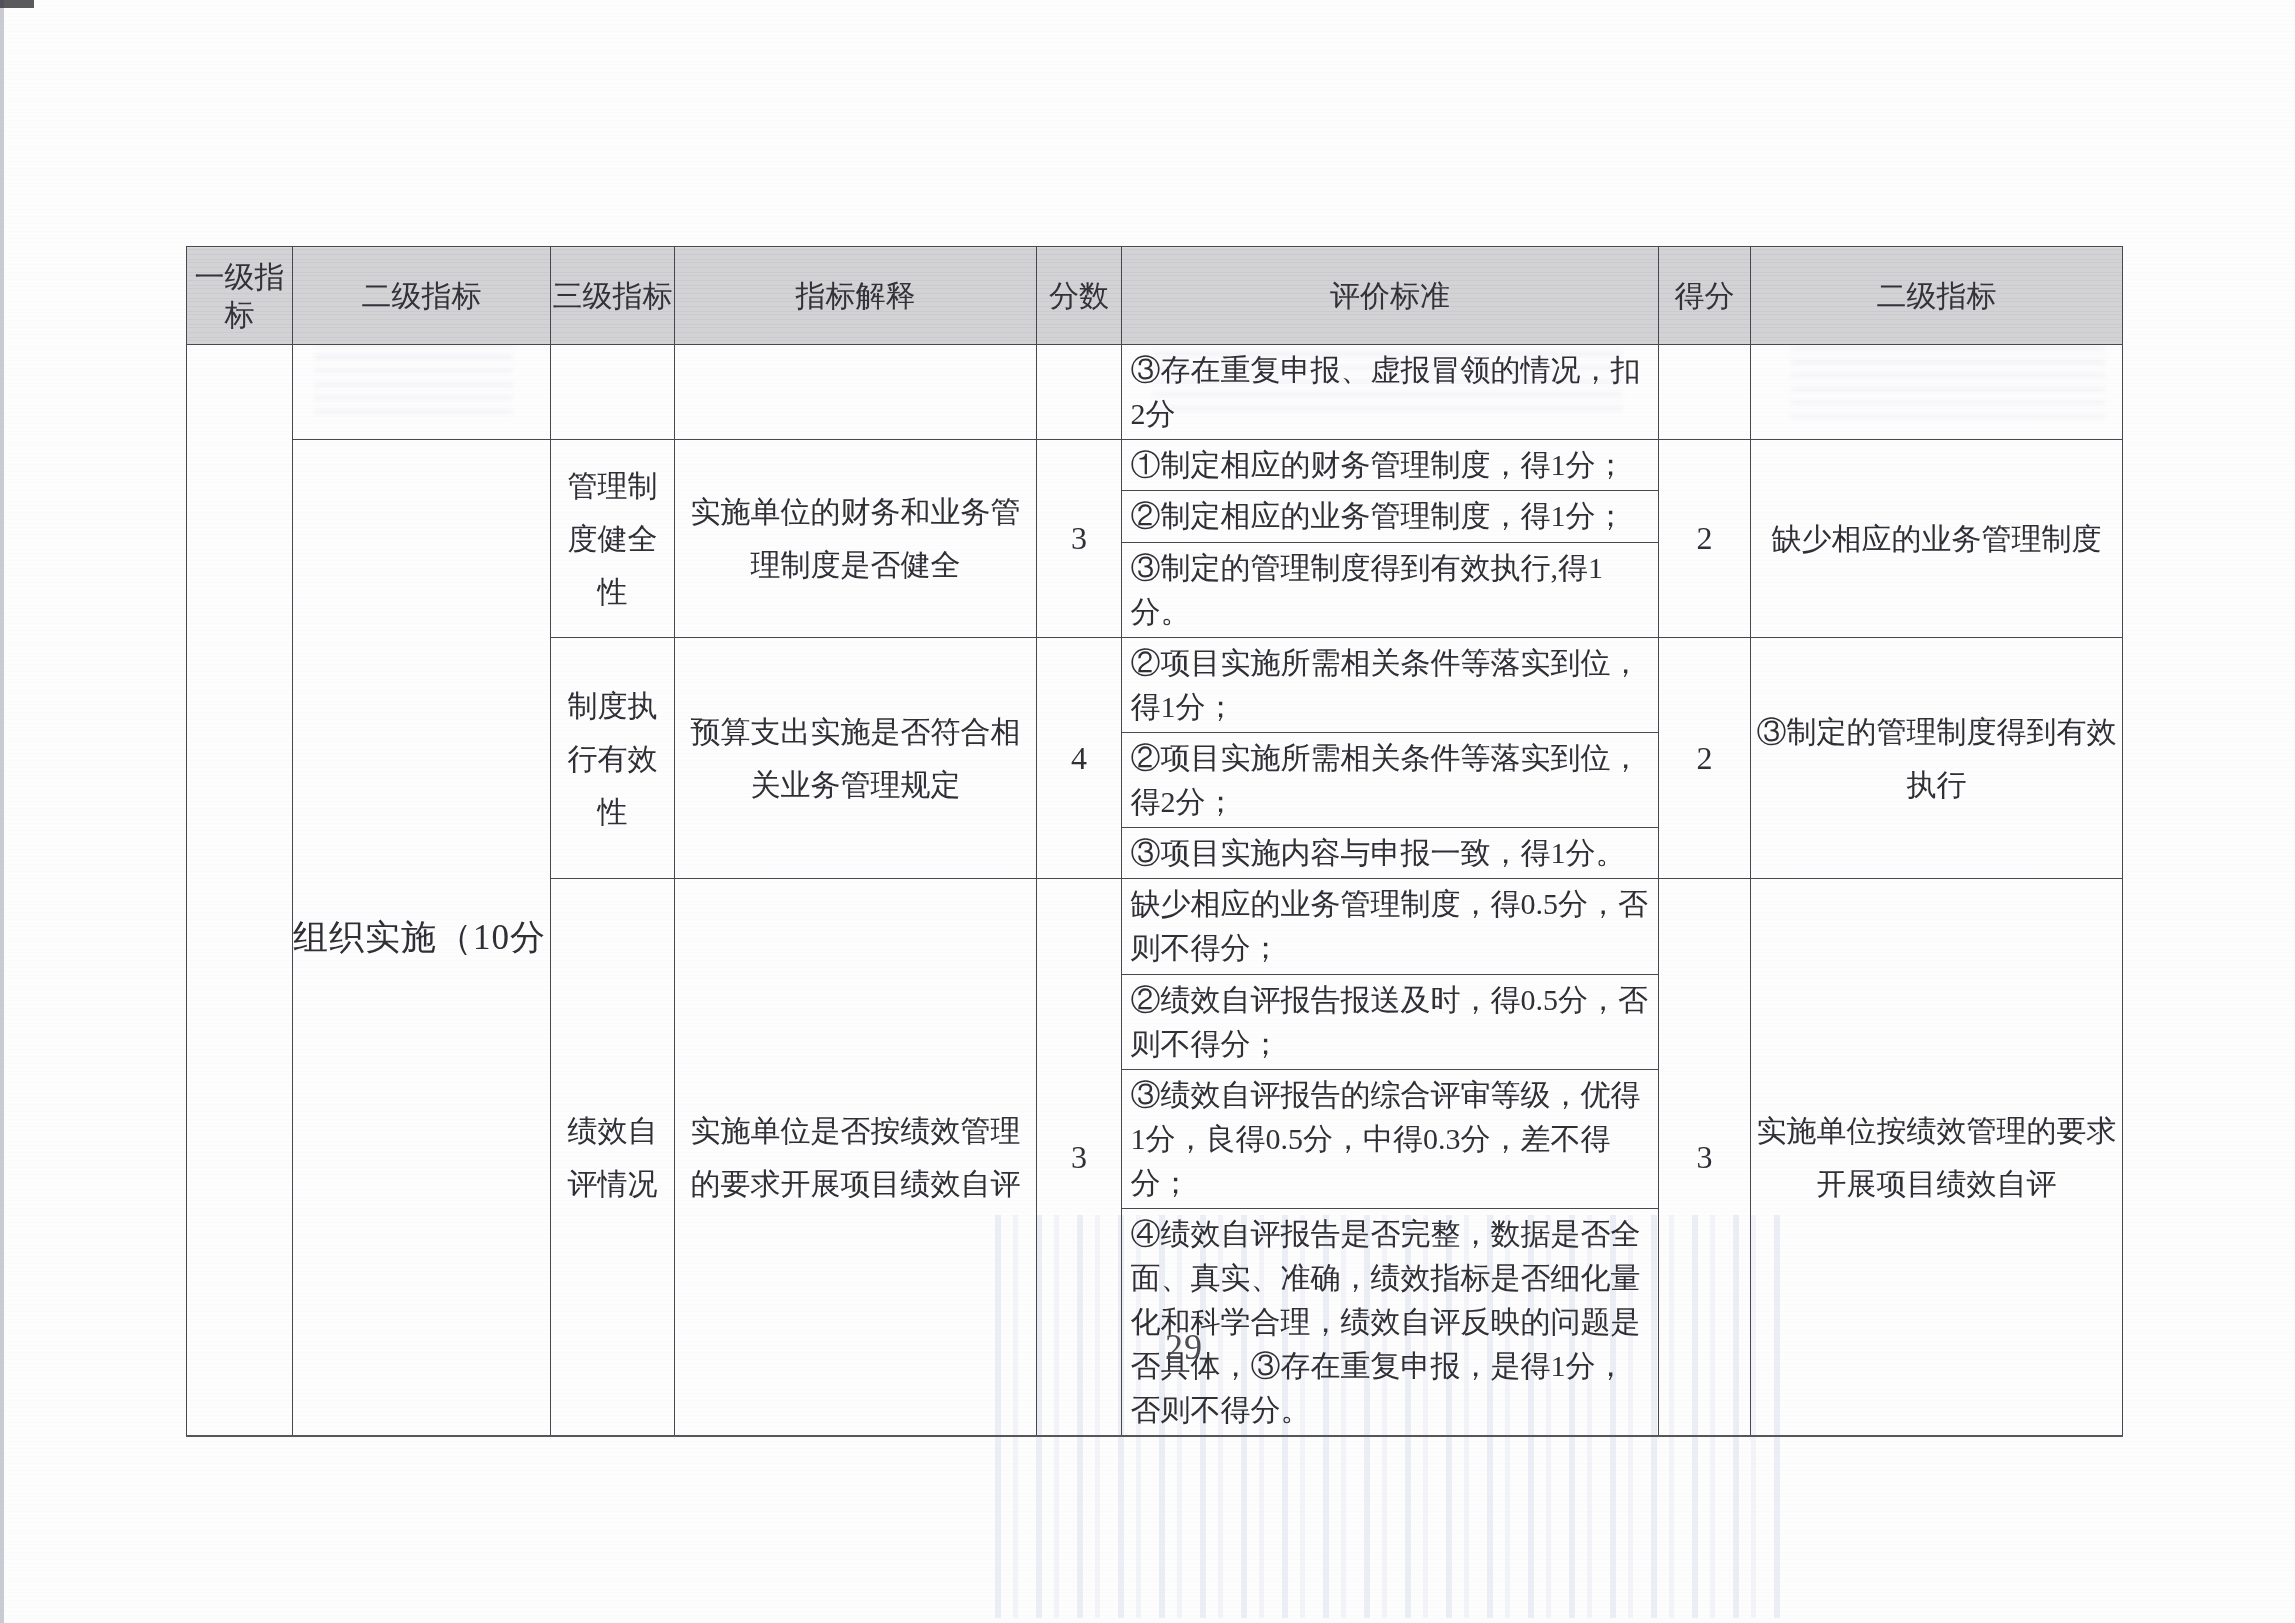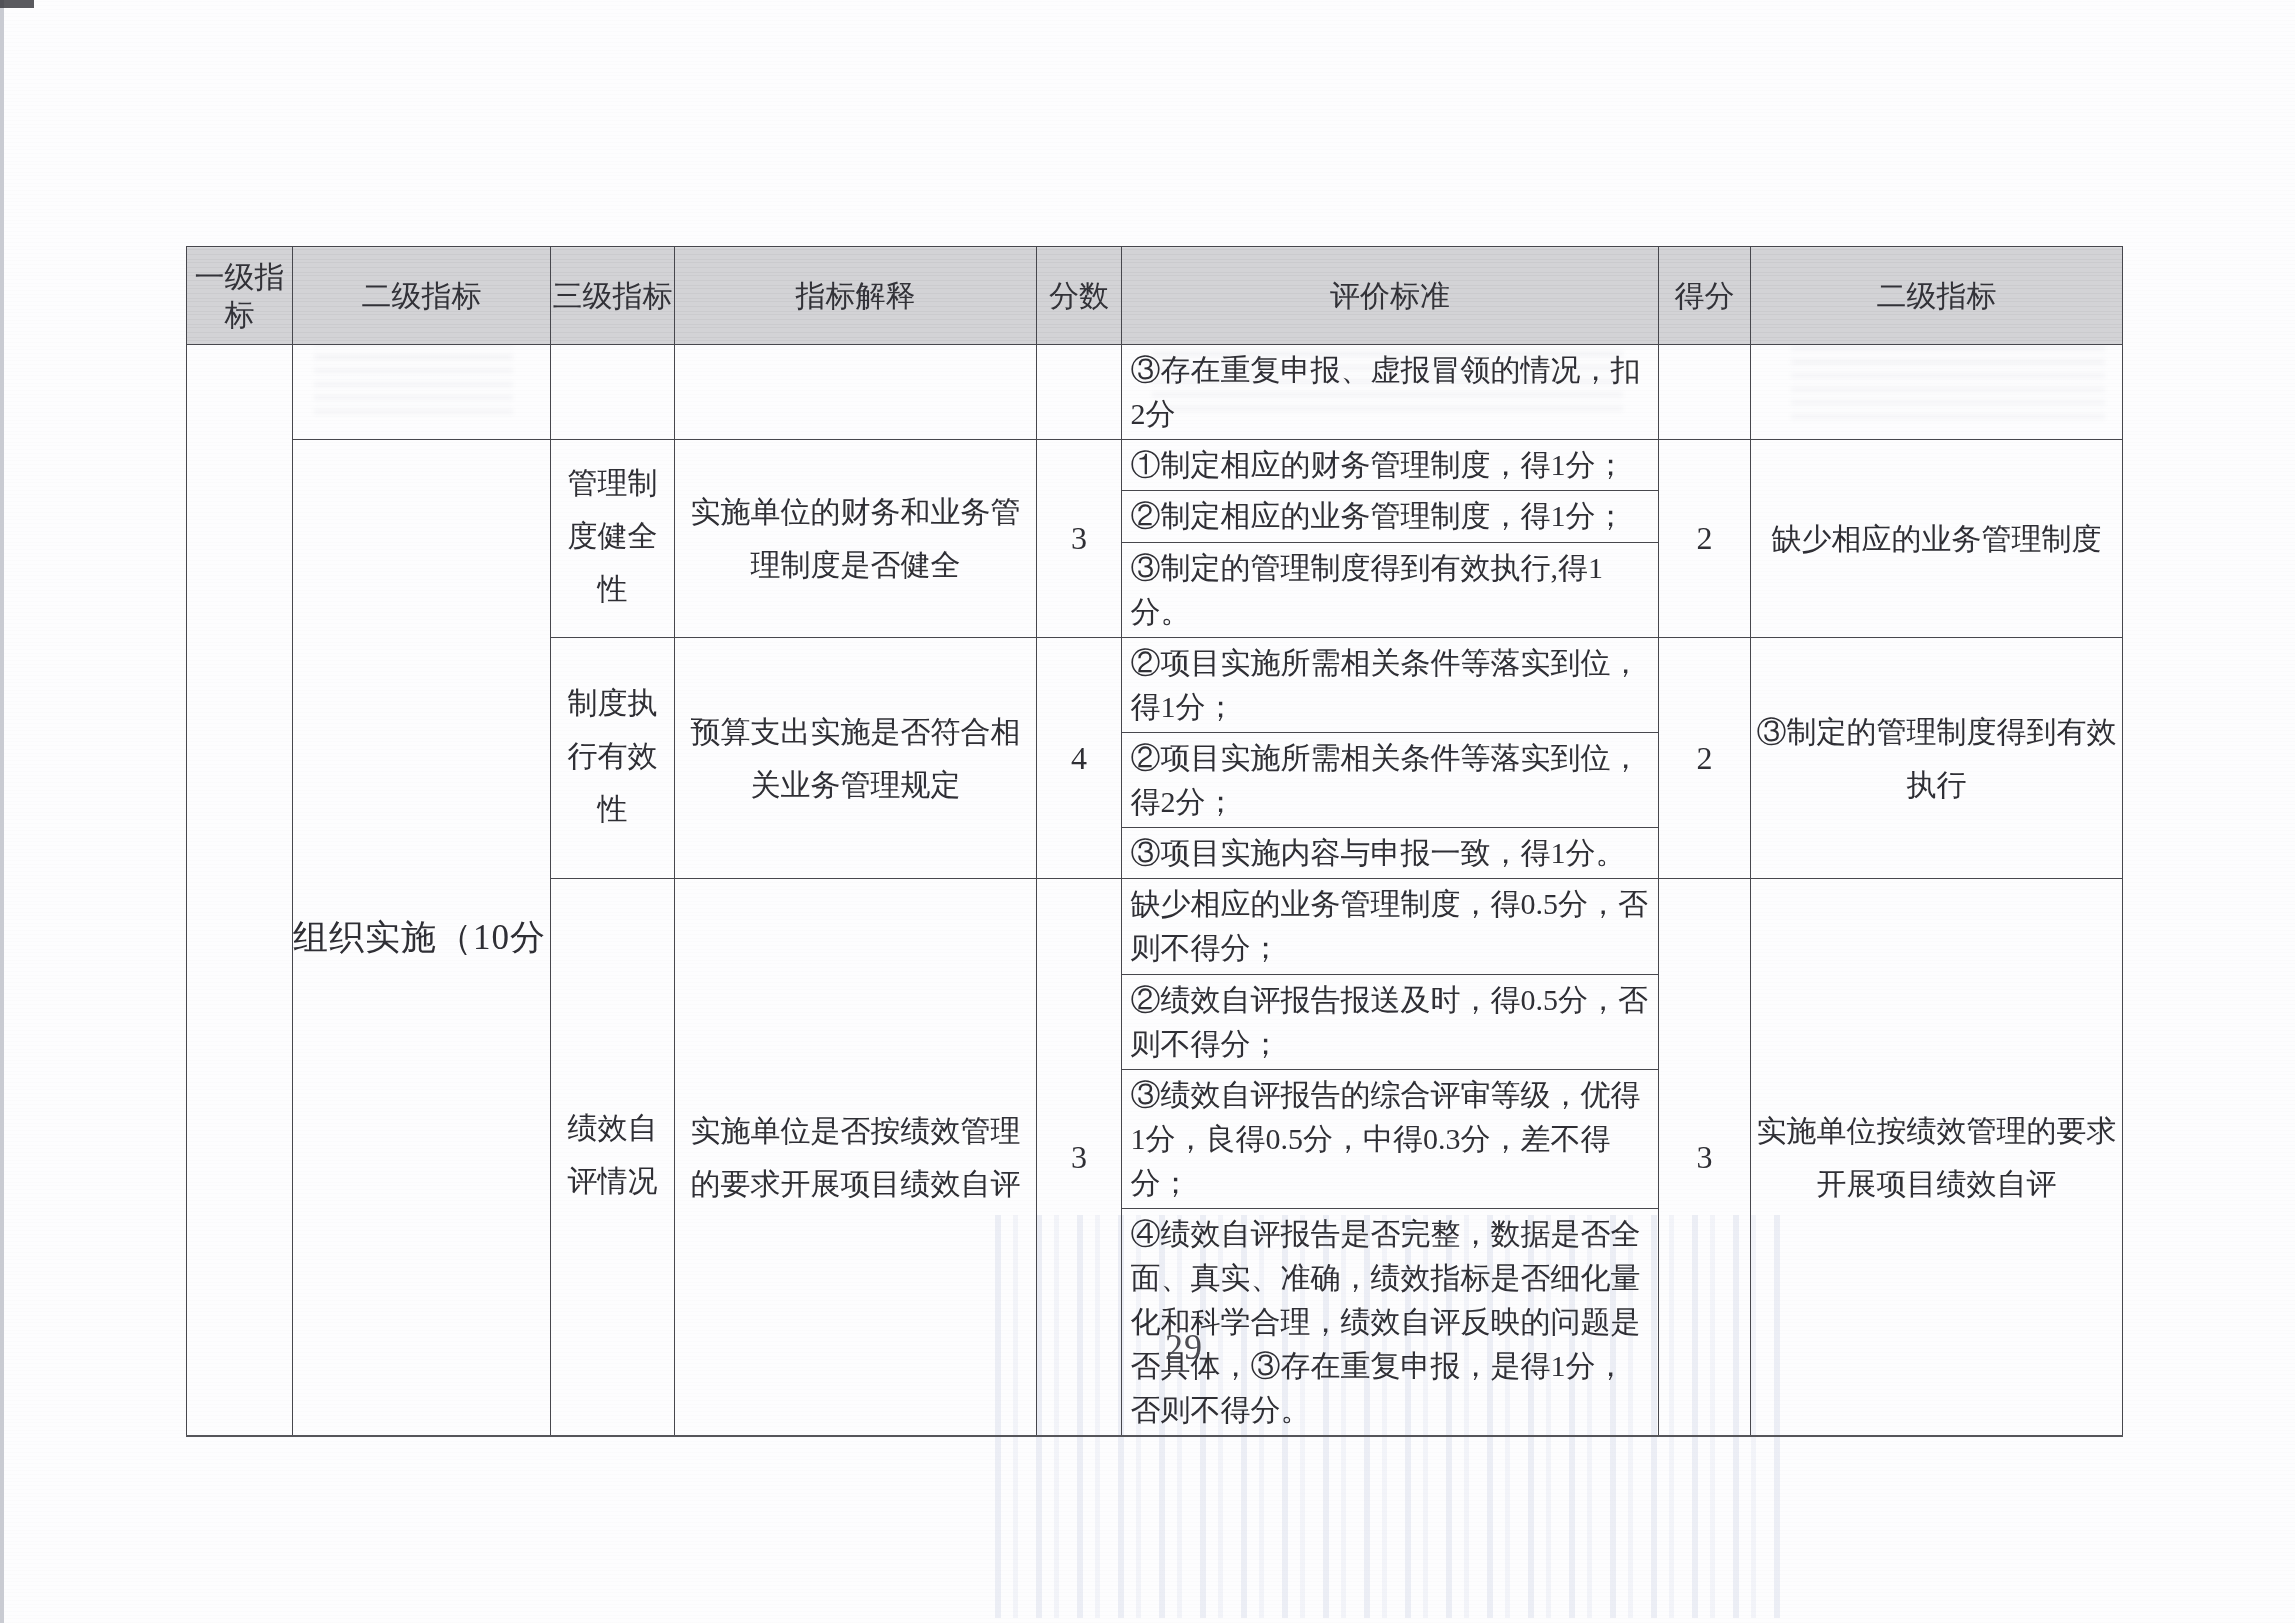--- a/index.html
+++ b/index.html
@@ -44,21 +44,21 @@
     border-top:2.6px solid #55555a;
     border-bottom:2.6px solid #55555a;
     font-weight:500;
     text-align:center;
     color:#323238;
     line-height:38px;
   }
   td.c{text-align:center;}
   td.crit{text-align:left;padding:3.1px 6.3px 3.1px 8.4px;line-height:44px;margin-top:44px;}
   td.exp{text-align:center;line-height:53px;padding:0 3.1px;}
-  td.lvl3{text-align:center;line-height:53px;padding:0 14.7px;font-family:Liberation Mono, monospace;}
+  td.lvl3{text-align:center;line-height:53px;padding:0 14.7px;}
   td.lvl2{text-align:center;white-space:nowrap;font-size:35px;letter-spacing:1px;padding:0;}
   td.num{text-align:center;font-size:32px;}
 
   .page-number{
     position:absolute;left:1150px;top:1326px;width:68px;
     text-align:center;font-size:36px;color:#4c4c52;letter-spacing:1px;
   }
 </style>
 </head>
 <body>

